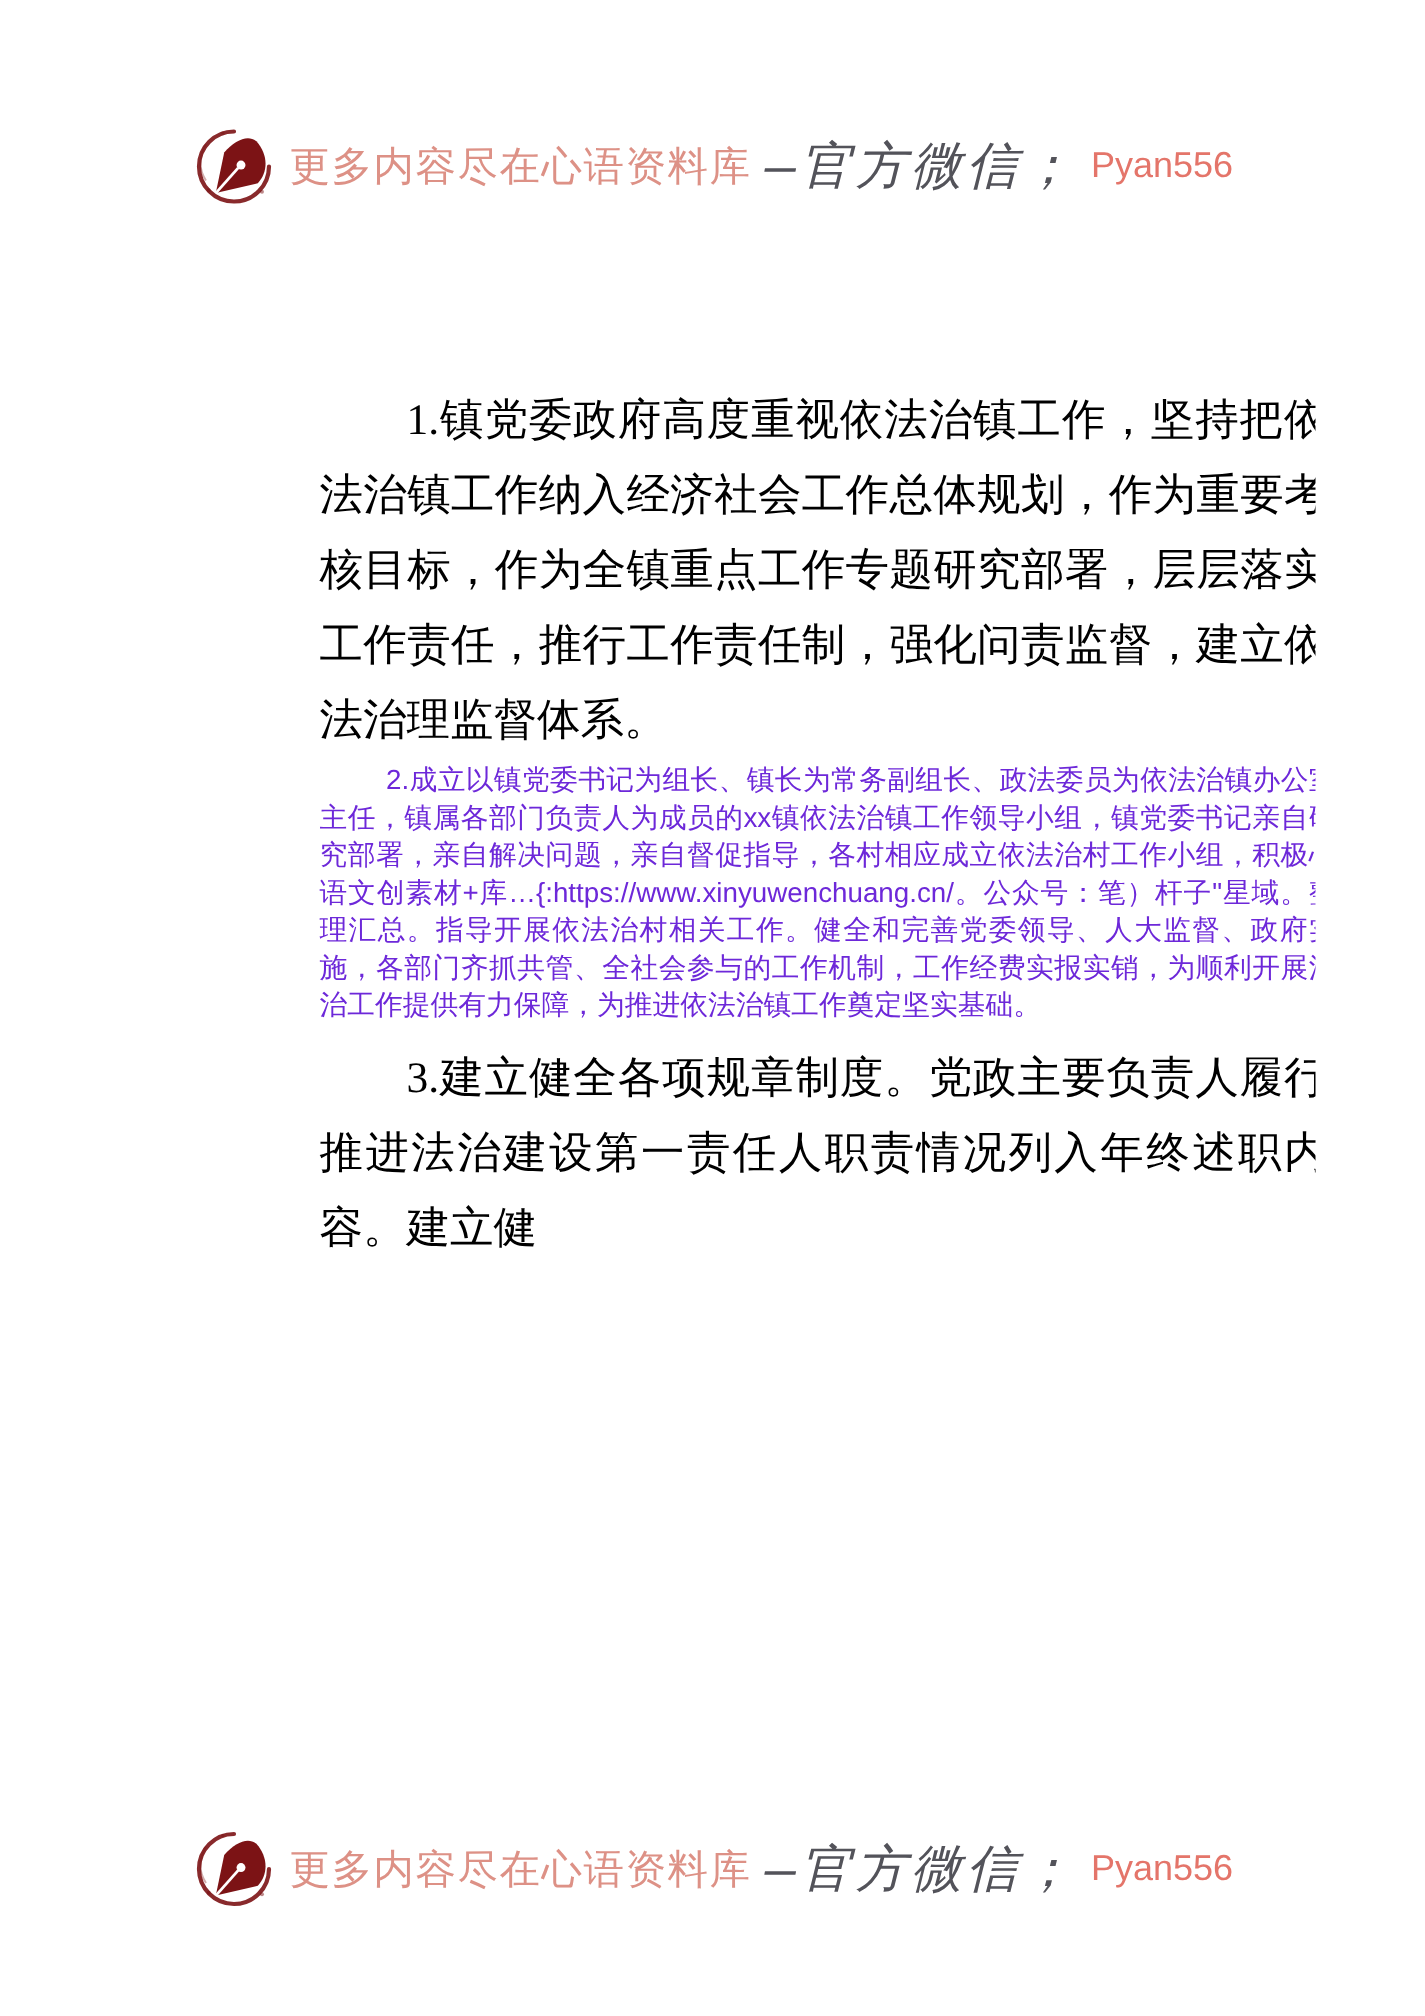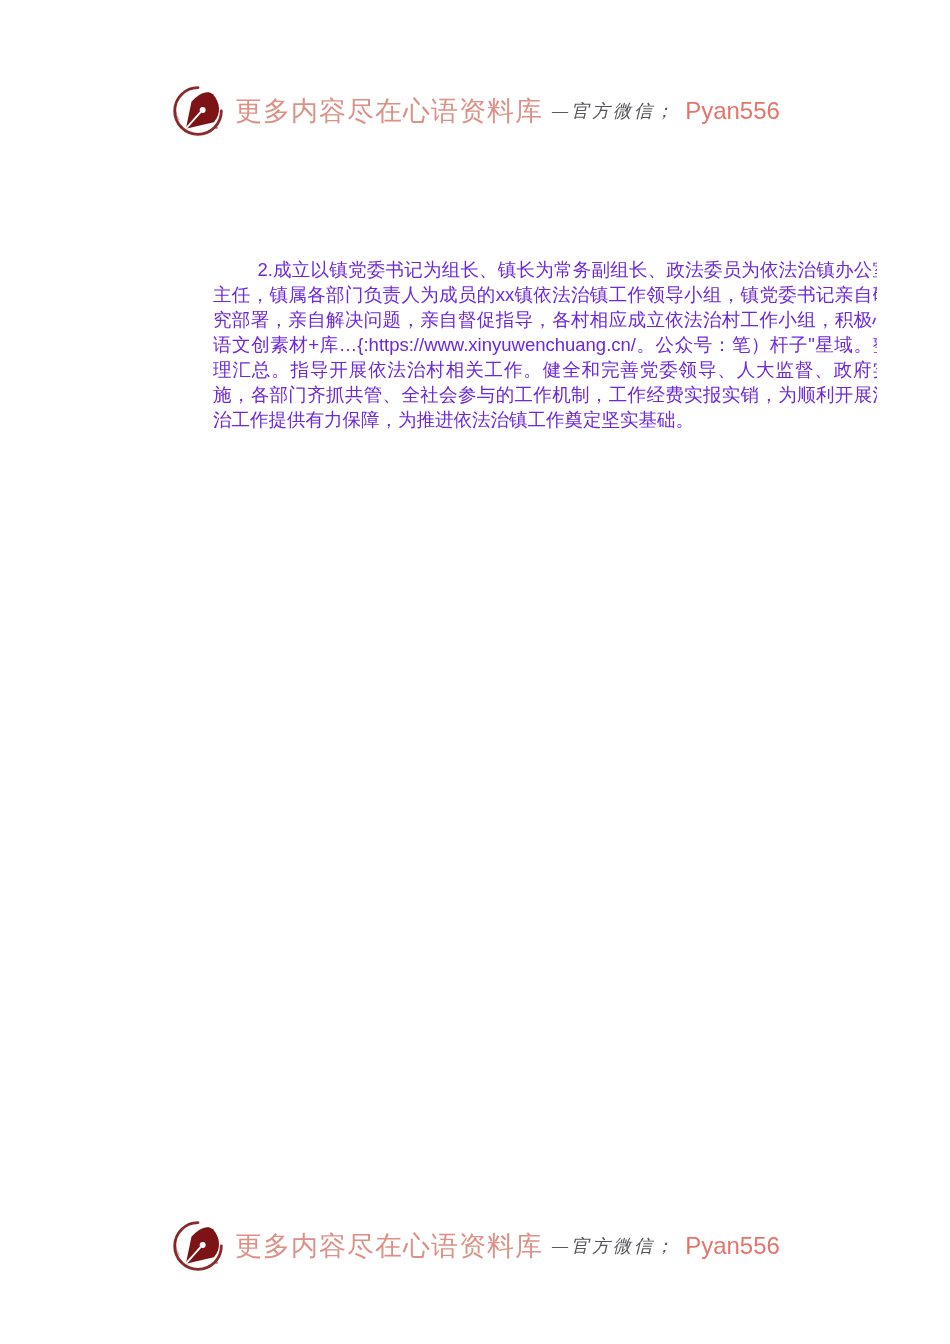--- a/index.html
+++ b/index.html
@@ -32,23 +32,23 @@
 
   .wm-logo { width: 56px; height: 58px; flex: 0 0 auto; }
 
   .wm-brand {
     font-family: "Liberation Serif", serif;
     font-size: 27px;
     letter-spacing: 1px;
     color: #DD9186;
   }
   .wm-wechat-label {
-    font-family: Liberation Serif, serif;
+    font-family: Liberation Mono, monospace;
     font-style: italic;
-    font-size: 18px;
+    font-size: 34px;
     letter-spacing: 3px;
     color: #53535A;
   }
   .wm-wechat-id {
     font-family: "Liberation Sans", sans-serif;
     font-size: 24px;
     color: #E4756A;
   }
 
   
@@ -124,21 +124,23 @@
       <circle cx="50" cy="48" r="1.4" fill="#7C1315" opacity="0.5"></circle>
       <circle cx="22" cy="6" r="1.2" fill="#7C1315" opacity="0.5"></circle>
     </svg>
     <span class="wm-brand">更多内容尽在心语资料库</span>
     <span class="wm-wechat-label">—官方微信；</span>
     <span class="wm-wechat-id">Pyan556</span>
   </div>
 
 
   <div class="content">
+    <p class="body-para">1.镇党委政府高度重视依法治镇工作，坚持把依法治镇工作纳入经济社会工作总体规划，作为重要考核目标，作为全镇重点工作专题研究部署，层层落实工作责任，推行工作责任制，强化问责监督，建立依法治理监督体系。</p>
     <p class="small-para">2.成立以镇党委书记为组长、镇长为常务副组长、政法委员为依法治镇办公室主任，镇属各部门负责人为成员的xx镇依法治镇工作领导小组，镇党委书记亲自研究部署，亲自解决问题，亲自督促指导，各村相应成立依法治村工作小组，积极心语文创素材+库…{:https://www.xinyuwenchuang.cn/。公众号：笔）杆子"星域。整理汇总。指导开展依法治村相关工作。健全和完善党委领导、人大监督、政府实施，各部门齐抓共管、全社会参与的工作机制，工作经费实报实销，为顺利开展法治工作提供有力保障，为推进依法治镇工作奠定坚实基础。</p>
+    <p class="body-para after-small">3.建立健全各项规章制度。党政主要负责人履行推进法治建设第一责任人职责情况列入年终述职内容。建立健</p>
   </div>
 
   <div class="watermark bottom">
     <svg class="wm-logo" viewBox="0 0 60 60" aria-hidden="true">
       <path d="M30 5 A25 25 0 1 0 55 30" fill="none" stroke="#7C1315" stroke-width="3" stroke-linecap="round" opacity="0.9"></path>
       <path d="M10 14 Q2 28 10 40" fill="none" stroke="#7C1315" stroke-width="1.4" opacity="0.35"></path>
       <path d="M46 12 C54 21 55 33 47 42 L17 49 L23 20 C31 11 40 7 46 12 Z" fill="#7C1315"></path>
       <path d="M17 49 L33 31" stroke="#ffffff" stroke-width="2"></path>
       <circle cx="35" cy="29" r="3.2" fill="#ffffff"></circle>
       <circle cx="12" cy="47" r="1.4" fill="#7C1315" opacity="0.6"></circle>

